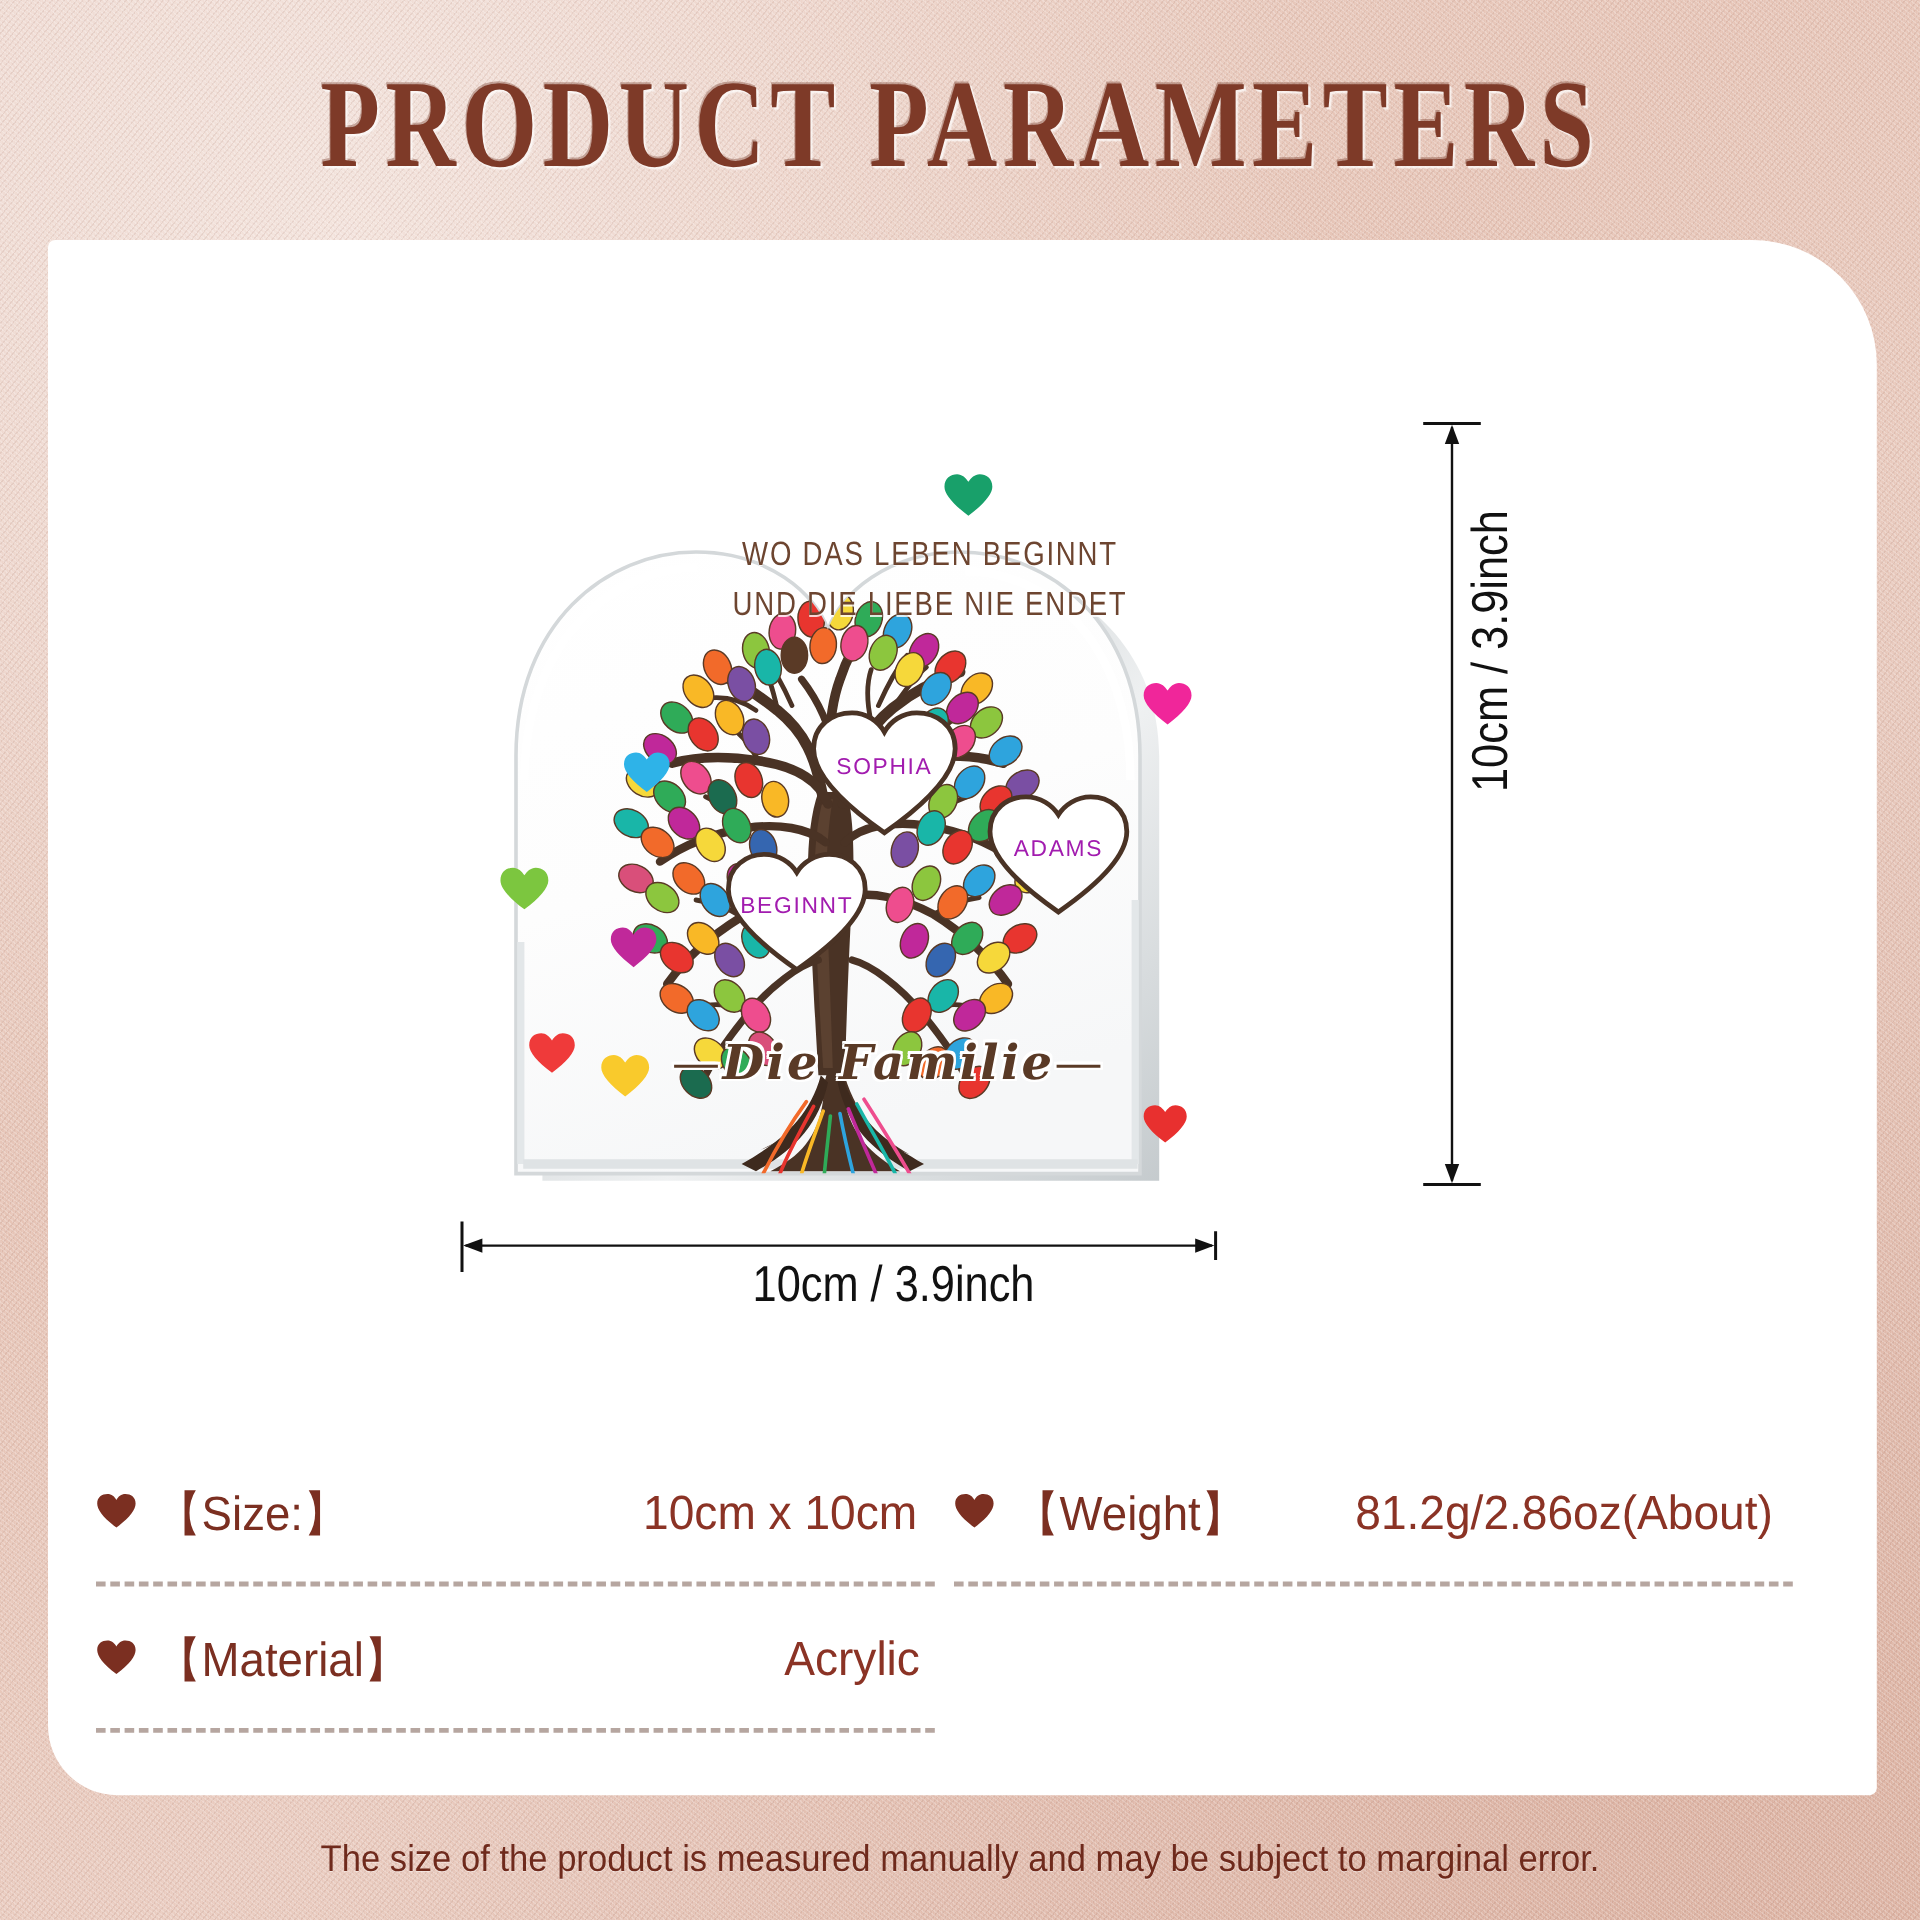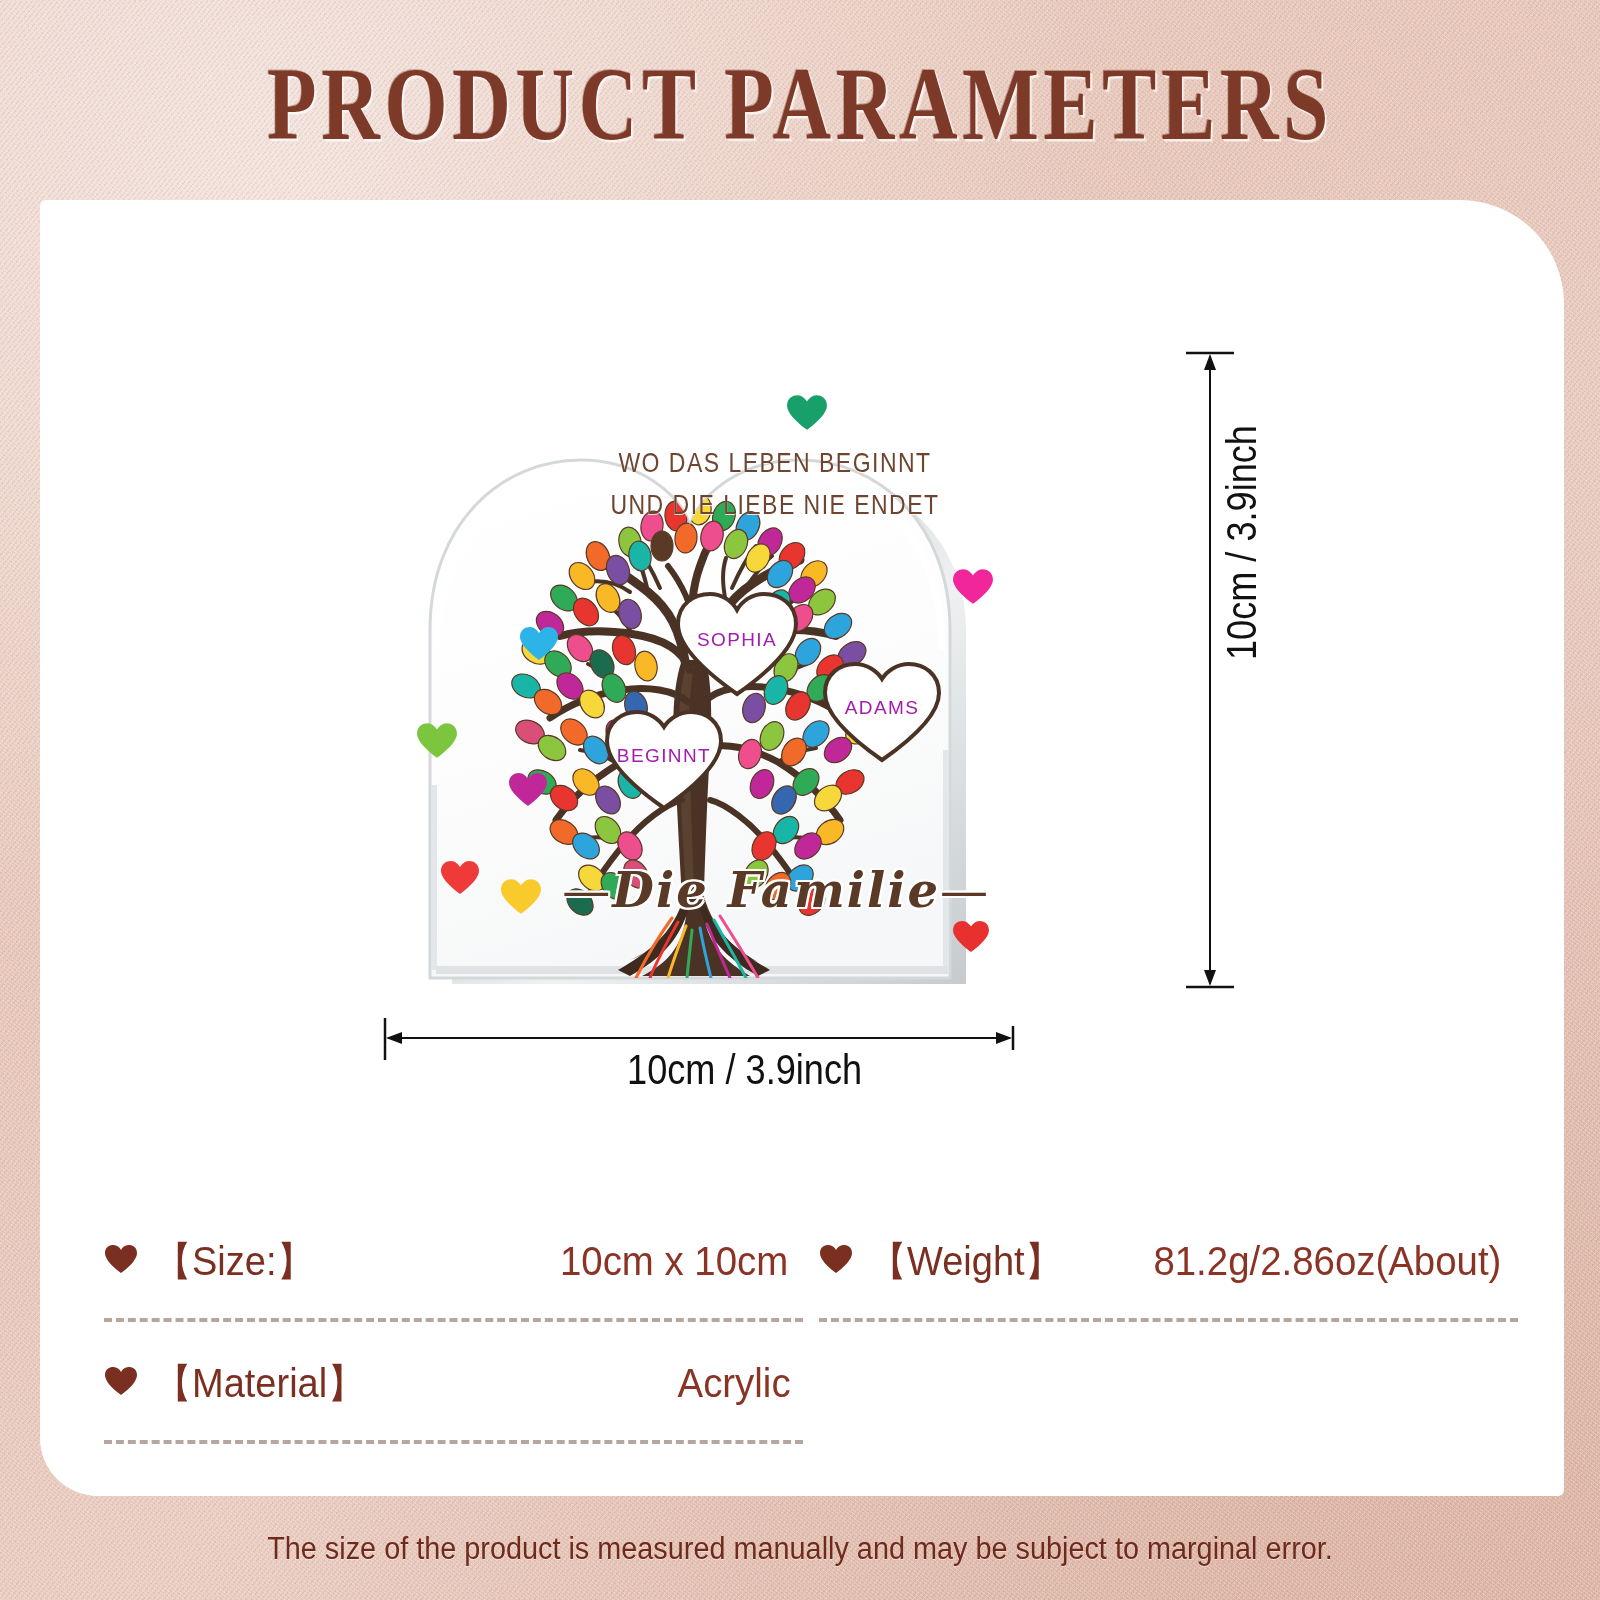--- a/index.html
+++ b/index.html
@@ -75,25 +75,25 @@
     color:#6d4530;
     transform:scaleX(.92) scaleY(1.12);
     text-shadow:0 1px 0 rgba(255,255,255,.8);
   }
   #q1{top:448px;}
   #q2{top:490px;}
 
   
   #familyLine{
     position:absolute;z-index:7;left:560px;top:862px;width:430px;
-    text-align:right;
+    text-align:left;
     font-family:"DejaVu Serif", serif;
     font-style:italic;
     font-weight:700;
-    font-size:48px;
+    font-size:40px;
     letter-spacing:2px;
     color:#5a3a26;
     text-shadow:
       2px 0 0 #fff,-2px 0 0 #fff,0 2px 0 #fff,0 -2px 0 #fff,
       2px 2px 0 #fff,-2px -2px 0 #fff,2px -2px 0 #fff,-2px 2px 0 #fff;
   }
   #familyLine .swash{font-style:normal;font-weight:400;}
 
   
   .nameheart{position:absolute;z-index:7;}
@@ -119,21 +119,21 @@
   #dimV{
     left:1218px;top:660px;
     transform:rotate(-90deg) scaleX(.86);
     transform-origin:0 0;
   }
   #dimH{left:608px;top:1046px;}
 
   
   #specs{
     position:absolute;z-index:6;
-    left:104px;top:1218px;width:1430px;
+    left:80px;top:1218px;width:1430px;
   }
   .specrow{display:flex;}
   .speccell{
     width:715px;box-sizing:border-box;
     padding:0 18px 0 0;
     height:104px;
     border-bottom:0;
     position:relative;
   }
   .speccell .inner{

